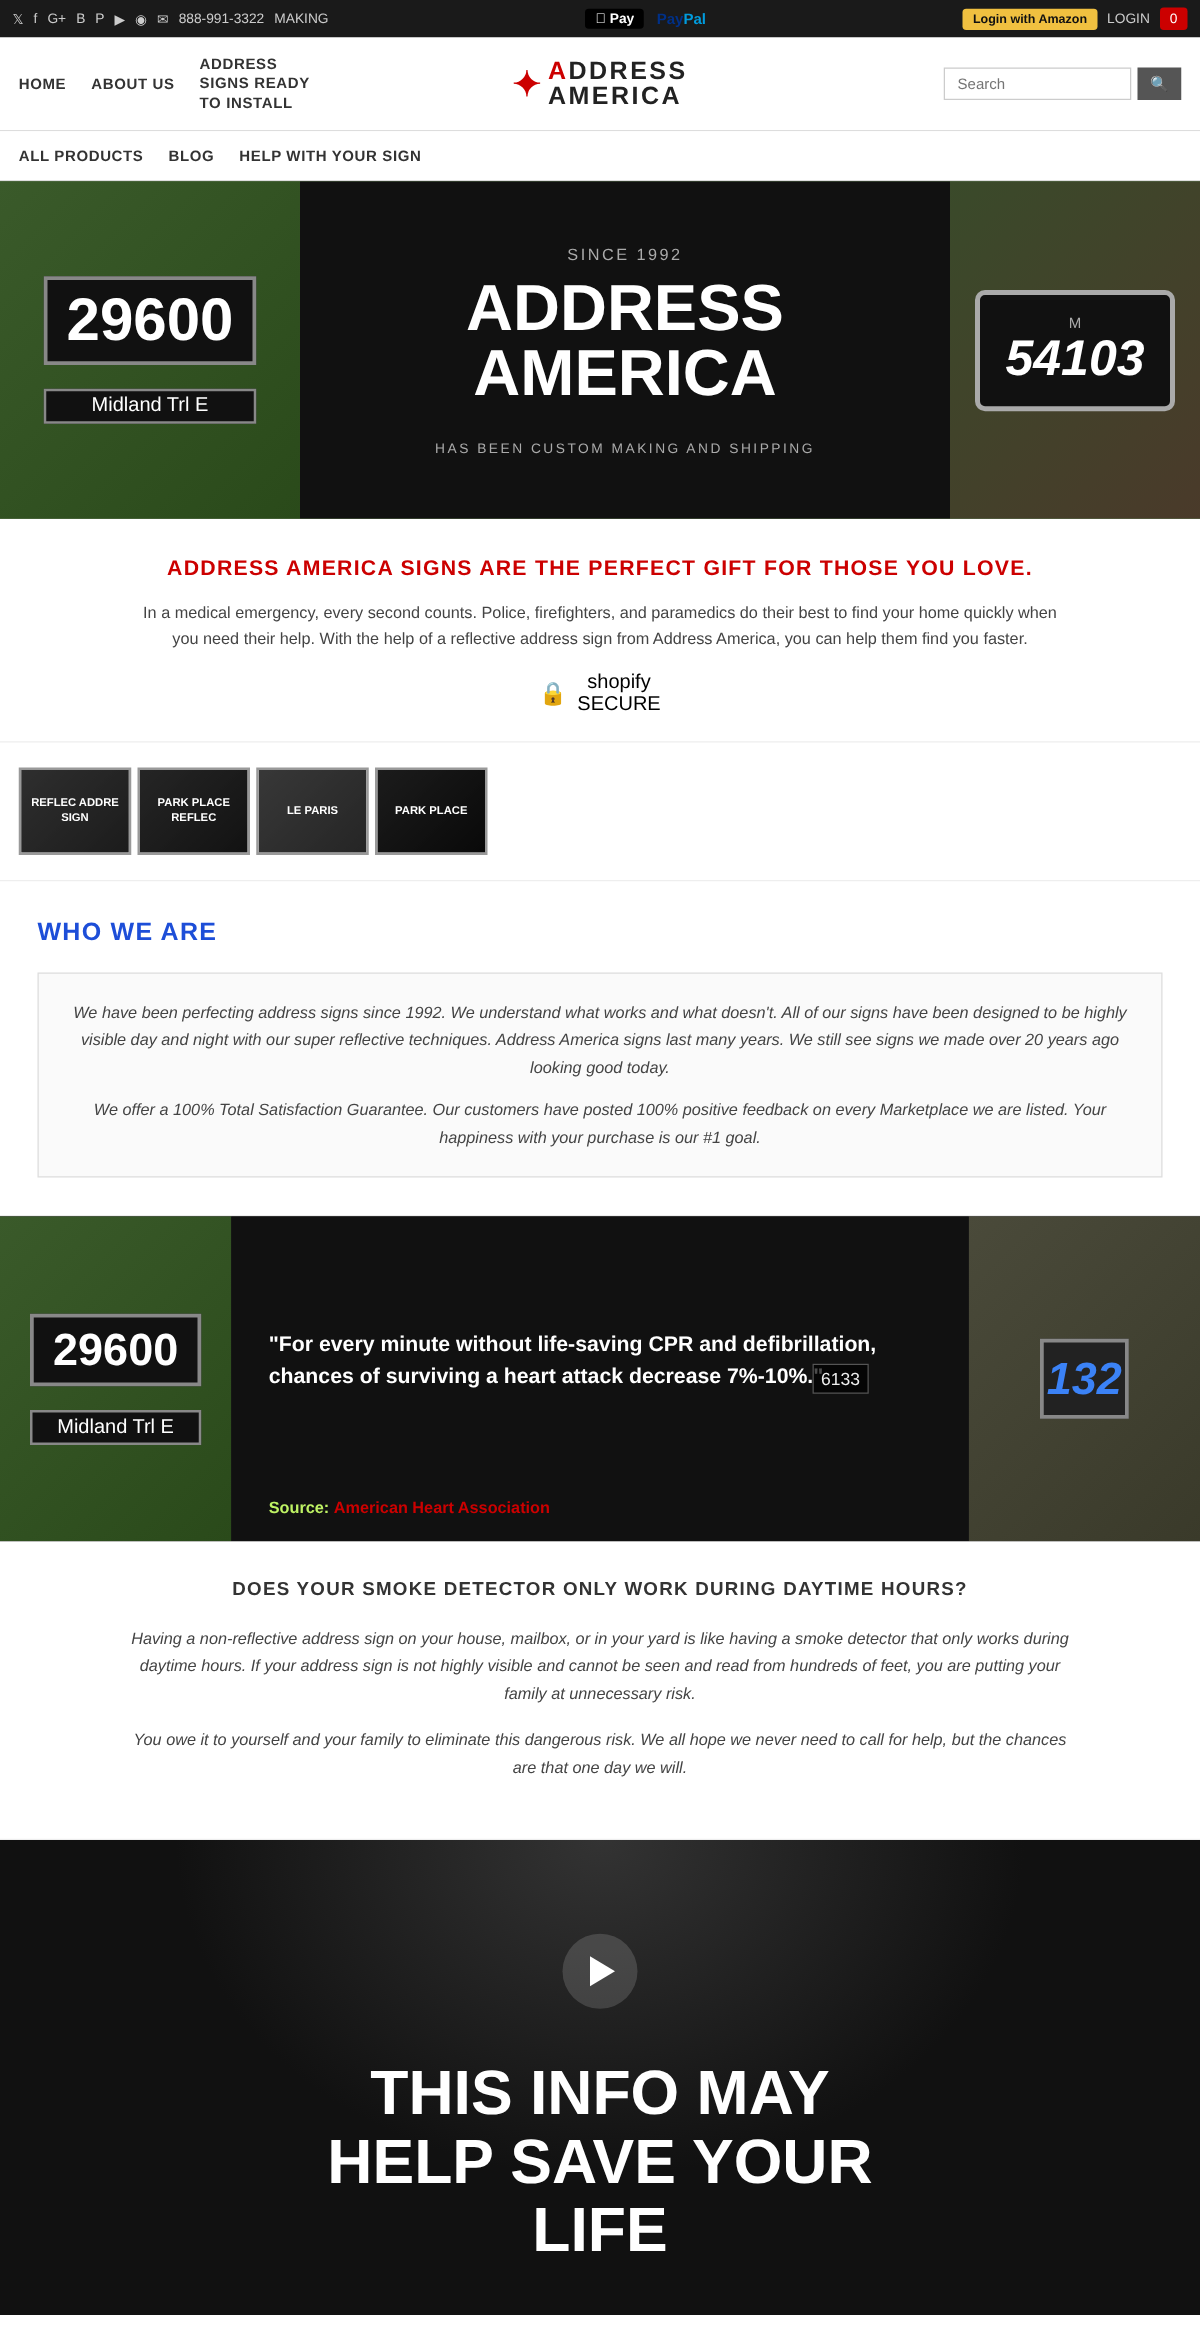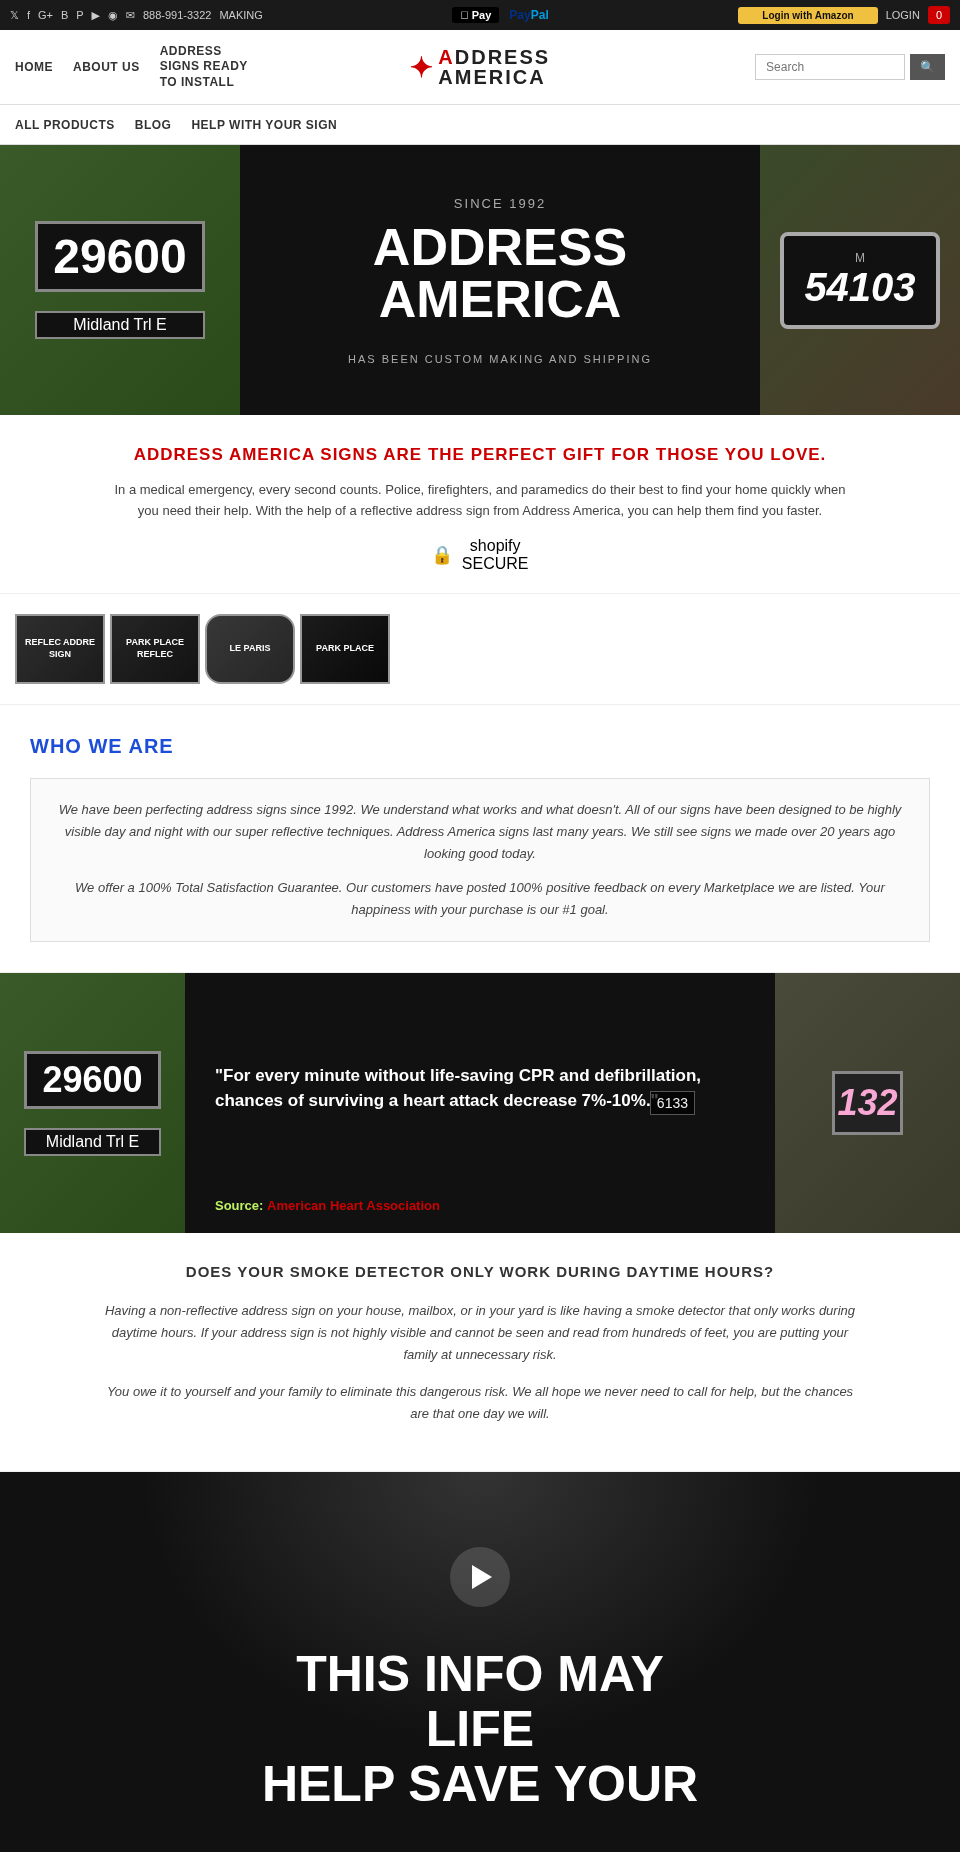--- a/index.html
+++ b/index.html
@@ -51,21 +51,21 @@
     }
     .top-bar-right {
       display: flex;
       align-items: center;
       gap: 8px;
     }
     .btn-amazon {
       background: #f0c040;
       color: #111;
       font-size: 10px;
-      padding: 3px 24px;
+      padding: 3px 8px;
       border-radius: 3px;
       cursor: pointer;
       font-weight: bold;
       border: none;
     }
     .btn-login {
       background: transparent;
       color: #ccc;
       font-size: 11px;
       cursor: pointer;
@@ -301,21 +301,21 @@
       color: #fff;
       font-size: 9px;
       font-weight: bold;
       text-align: center;
       line-height: 1.3;
       text-transform: uppercase;
       padding: 3px;
     }
     .thumb-1 { background: linear-gradient(135deg, #555 0%, #333 100%); }
     .thumb-2 { background: linear-gradient(135deg, #444 0%, #222 100%); }
-    .thumb-3 { background: linear-gradient(135deg, #666 0%, #444 100%); border-radius: 16px; }
+    .thumb-3 { background: linear-gradient(135deg, #666 0%, #444 100%); }
     .thumb-4 { background: linear-gradient(135deg, #333 0%, #111 100%); }
 
     
     .who-section {
       padding: 30px 30px;
       border-top: 1px solid #eee;
       border-bottom: 1px solid #eee;
     }
     .who-title {
       font-size: 20px;
@@ -396,21 +396,21 @@
       width: 185px;
       background: linear-gradient(135deg, #4a4a3a 0%, #3a3a2a 100%);
       display: flex;
       align-items: center;
       justify-content: center;
       flex-shrink: 0;
     }
     .cpr-sign-number {
       font-size: 36px;
       font-weight: bold;
-      color: #f9a8d4;
+      color: #3b82f6;
       font-style: italic;
       background: #222;
       padding: 8px 2px;
       border: 3px solid #888;
     }
 
     
     .smoke-section {
       padding: 30px 30px;
       border-bottom: 1px solid #eee;
@@ -657,16 +657,16 @@
   <div class="smoke-text">You owe it to yourself and your family to eliminate this dangerous risk. We all hope we never need to call for help, but the chances are that one day we will.</div>
 </div>
 
 <div class="info-save-section">
   <div class="info-save-bg"></div>
   <div class="play-btn">
     <div class="play-triangle"></div>
   </div>
   <div class="info-save-title">
     <div>THIS INFO MAY</div>
+    <div>HELP SAVE YOUR</div>
     <div>LIFE</div>
-    <div>HELP SAVE YOUR</div>
   </div>
 </div>
 
 </body></html>

